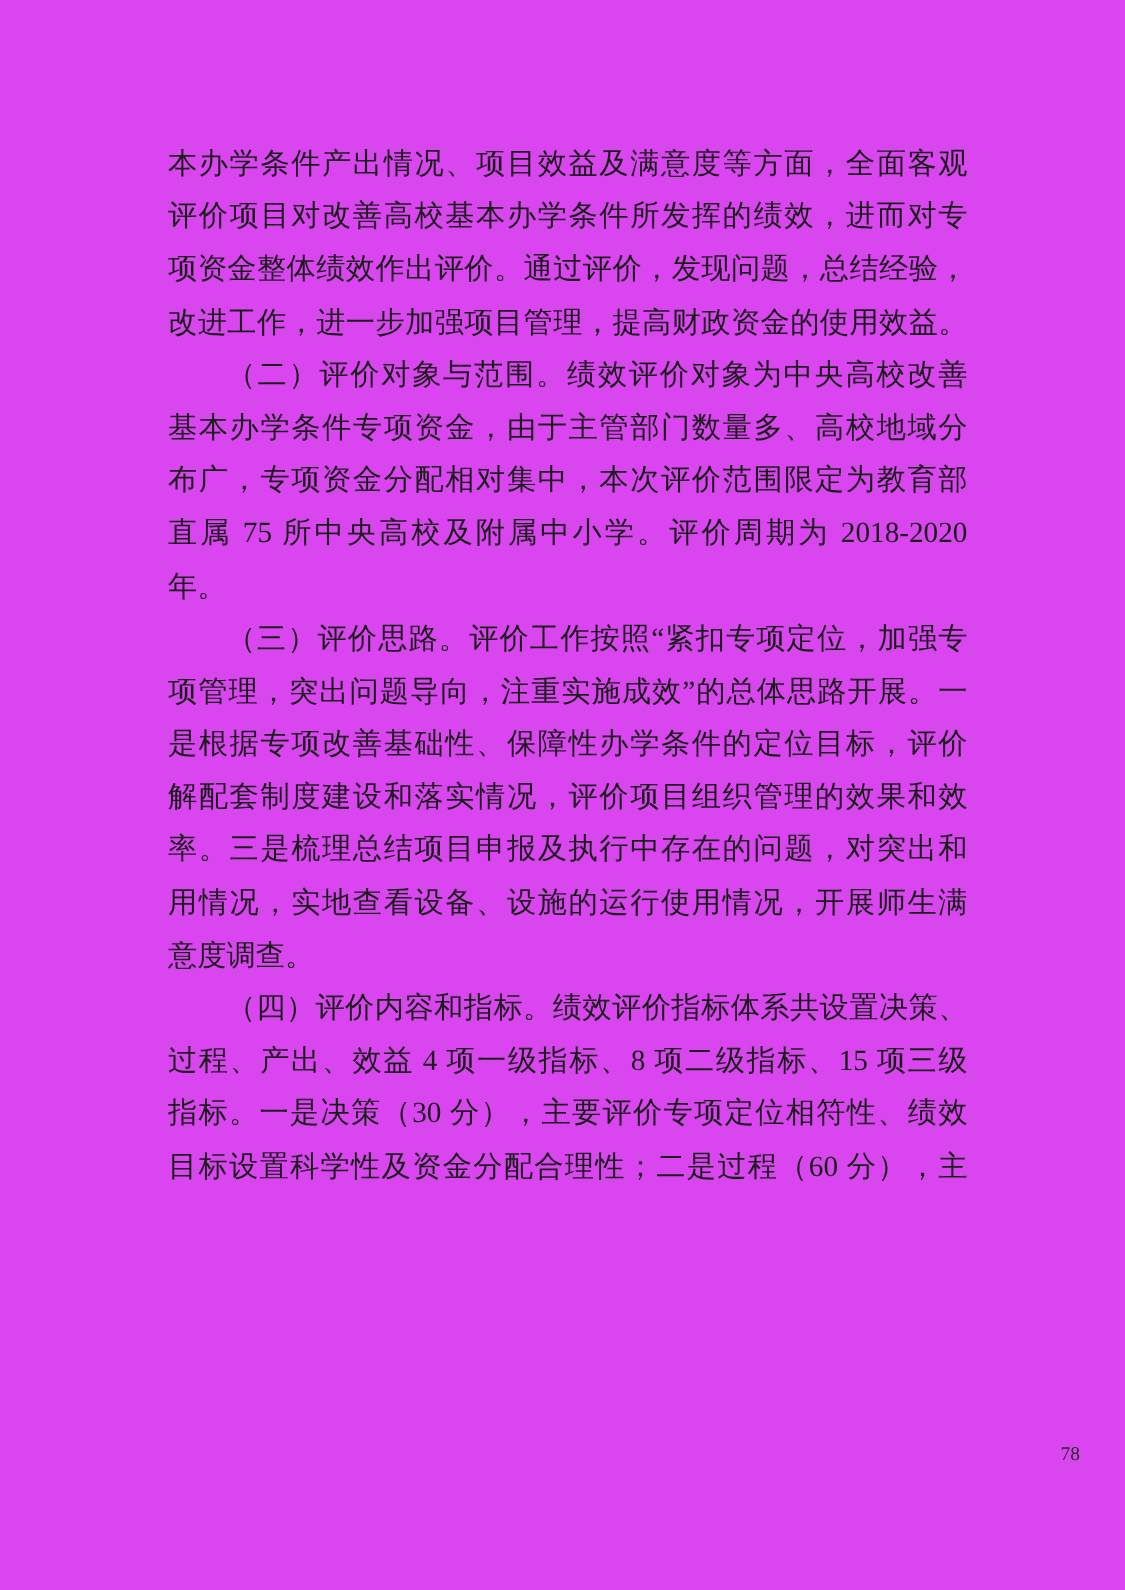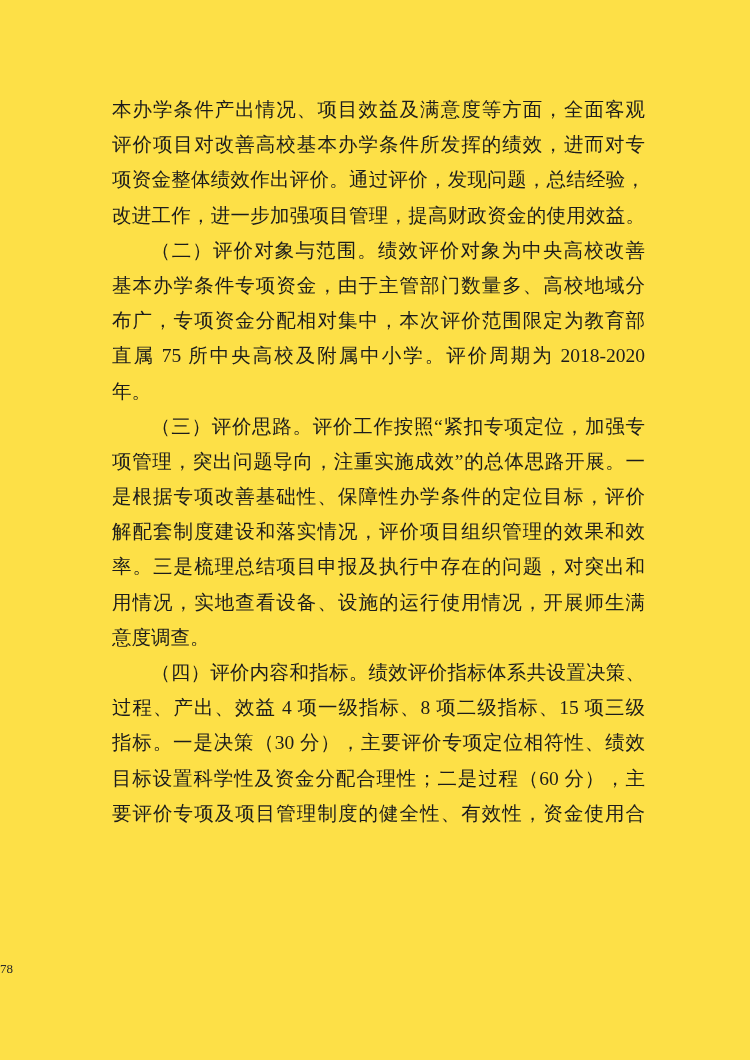--- a/index.html
+++ b/index.html
@@ -4,21 +4,21 @@
 <style>
   html, body {
     margin: 0;
     padding: 0;
     background: #ffffff;
   }
   .page {
     position: relative;
     width: 750px;
     height: 1060px;
-    background: #fde047;
+    background: #d946ef;
     overflow: hidden;
     font-family: "Liberation Serif", "DejaVu Serif", serif;
     color: #1c1c1c;
   }
   .text-block {
     position: absolute;
     left: 112px;
     top: 92px;
     width: 533px;
   }
@@ -36,21 +36,21 @@
     text-indent: 2em;
   }
   .line--end {
     text-align-last: left;
   }
   .page-footer {
     position: absolute;
     top: 961px;
     left: 0;
     width: 720px;
-    text-align: left;
+    text-align: right;
     font-size: 13px;
     color: #2a2a2a;
     font-family: "Liberation Serif", "DejaVu Serif", serif;
   }
 </style>
 </head>
 <body>
 
 <div class="page">
   <div class="text-block">
@@ -67,17 +67,16 @@
     <div class="line">项管理，突出问题导向，注重实施成效”的总体思路开展。一</div>
     <div class="line">是根据专项改善基础性、保障性办学条件的定位目标，评价</div>
     <div class="line">解配套制度建设和落实情况，评价项目组织管理的效果和效</div>
     <div class="line">率。三是梳理总结项目申报及执行中存在的问题，对突出和</div>
     <div class="line">用情况，实地查看设备、设施的运行使用情况，开展师生满</div>
     <div class="line line--end">意度调查。</div>
     <div class="line line--indent">（四）评价内容和指标。绩效评价指标体系共设置决策、</div>
     <div class="line">过程、产出、效益 4 项一级指标、8 项二级指标、15 项三级</div>
     <div class="line">指标。一是决策（30 分），主要评价专项定位相符性、绩效</div>
     <div class="line">目标设置科学性及资金分配合理性；二是过程（60 分），主</div>
-    <div class="line">要评价专项及项目管理制度的健全性、有效性，资金使用合</div>
   </div>
 
   <div class="page-footer">78</div>
 </div>
 
 </body></html>

